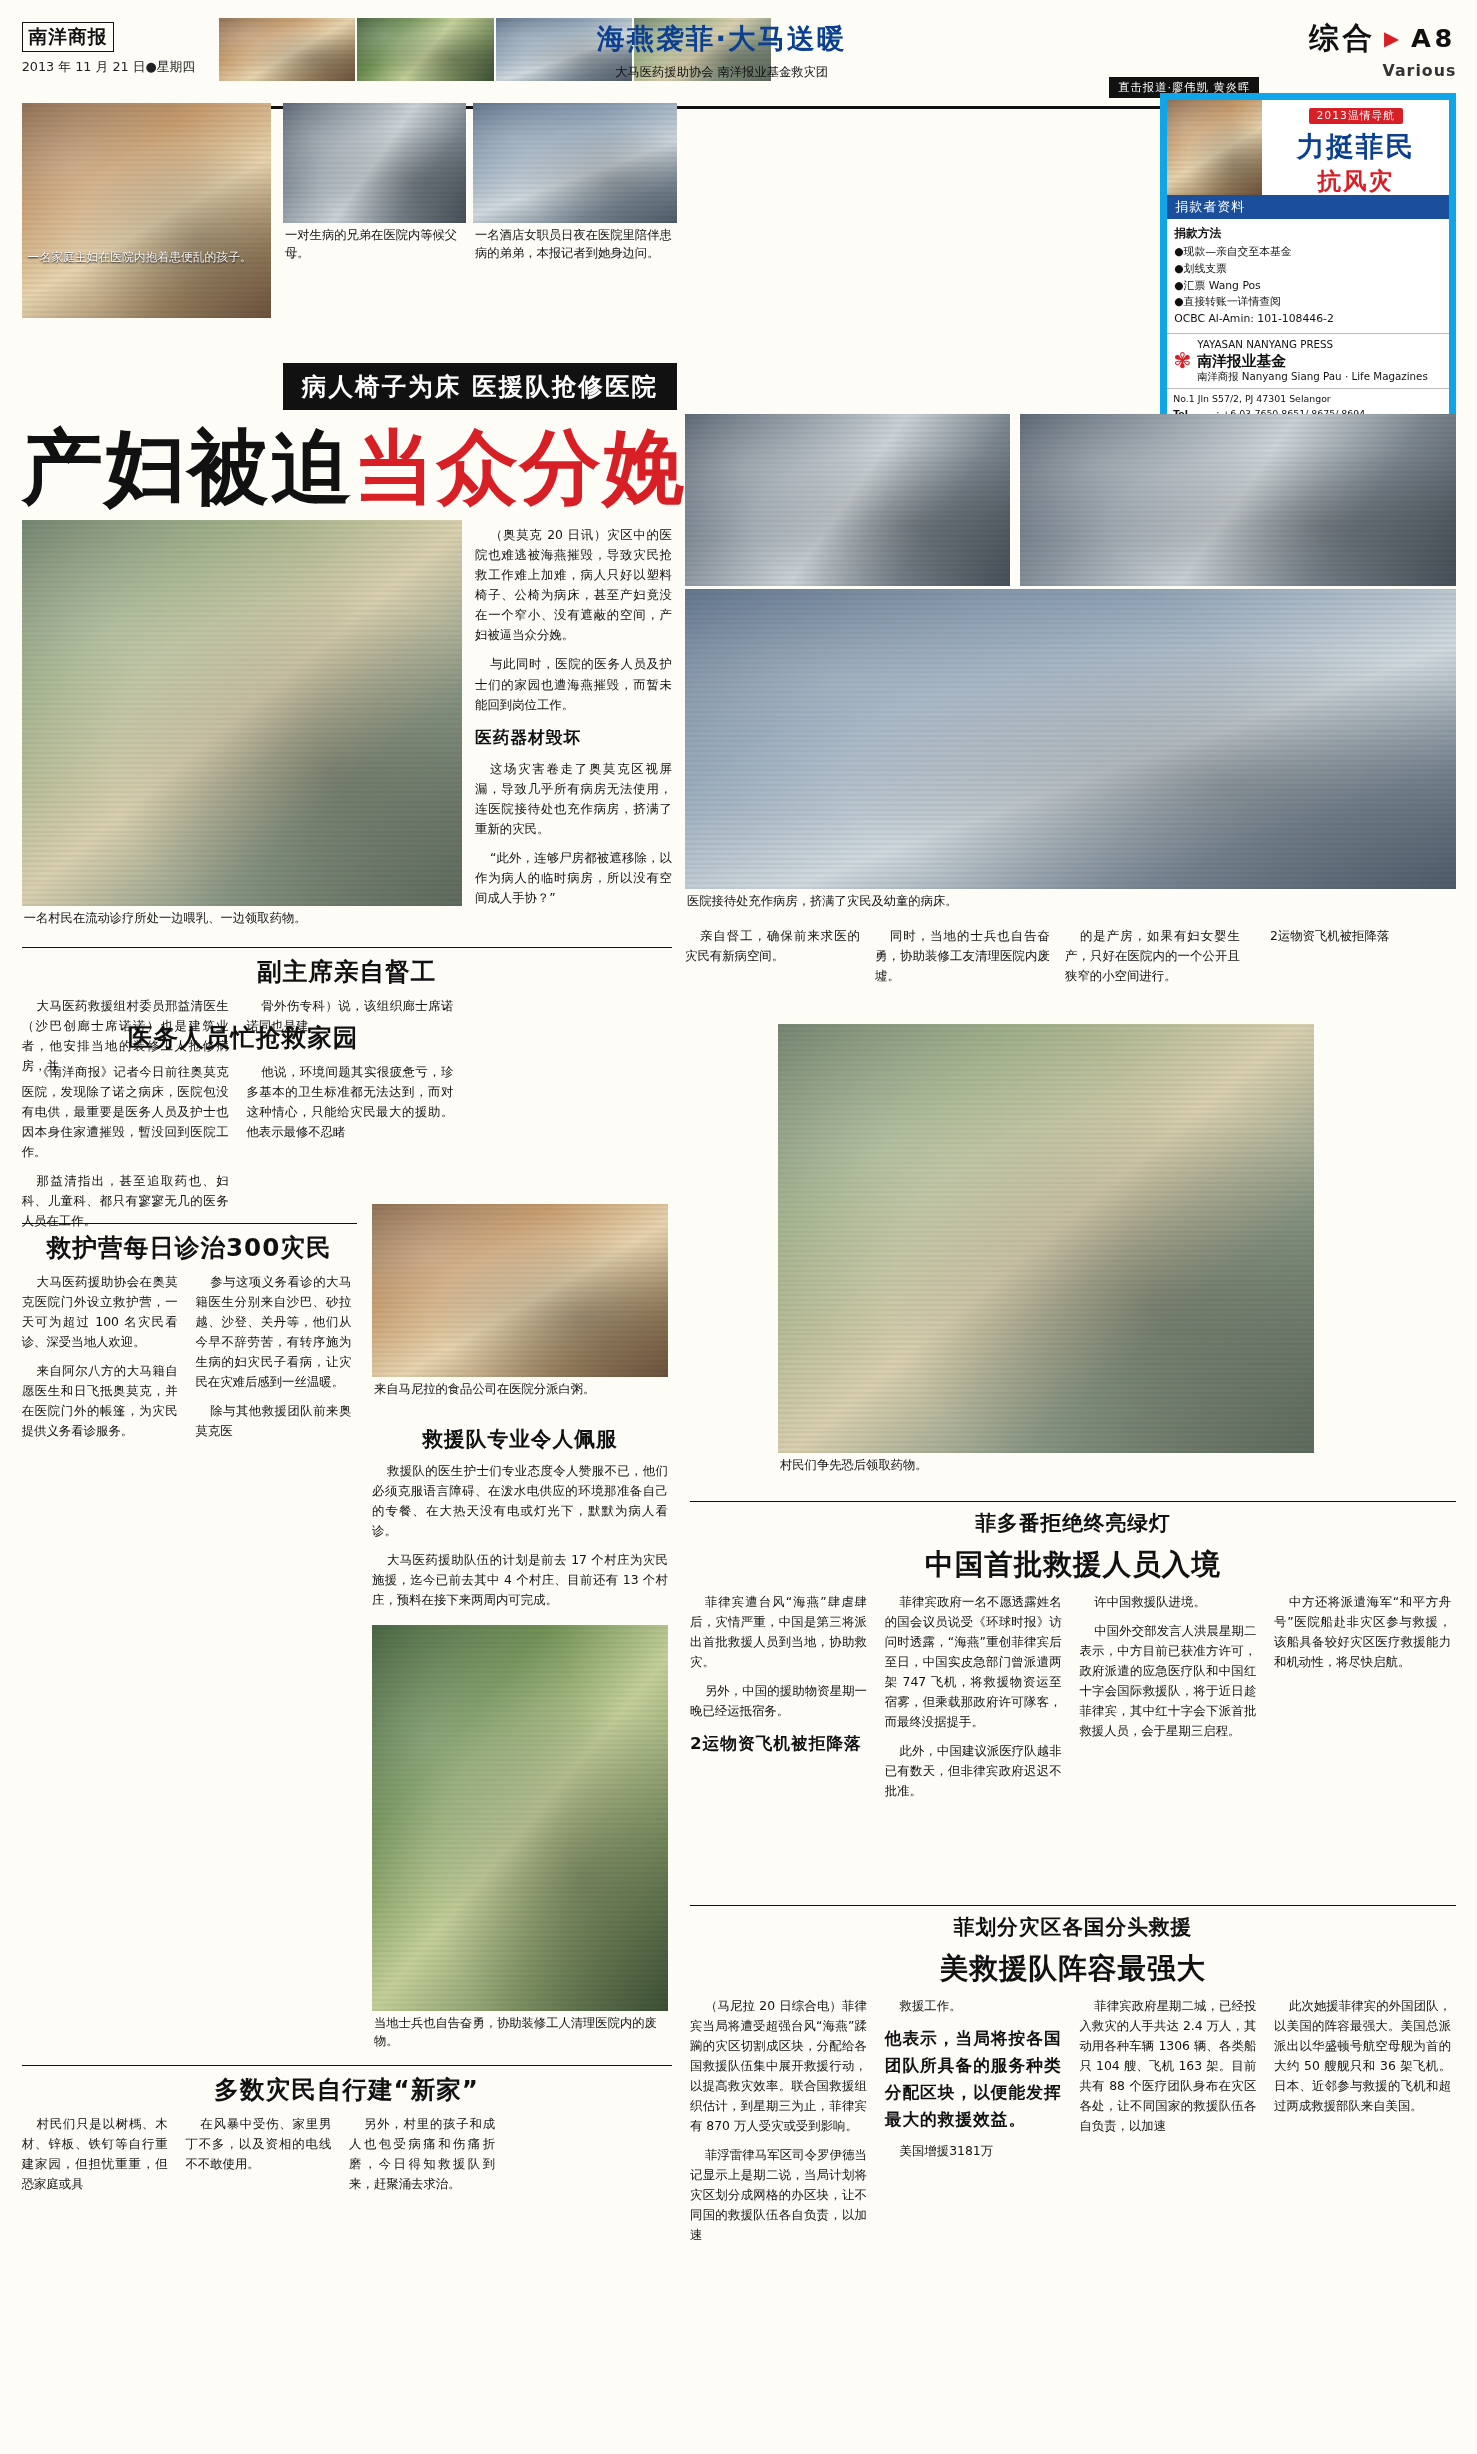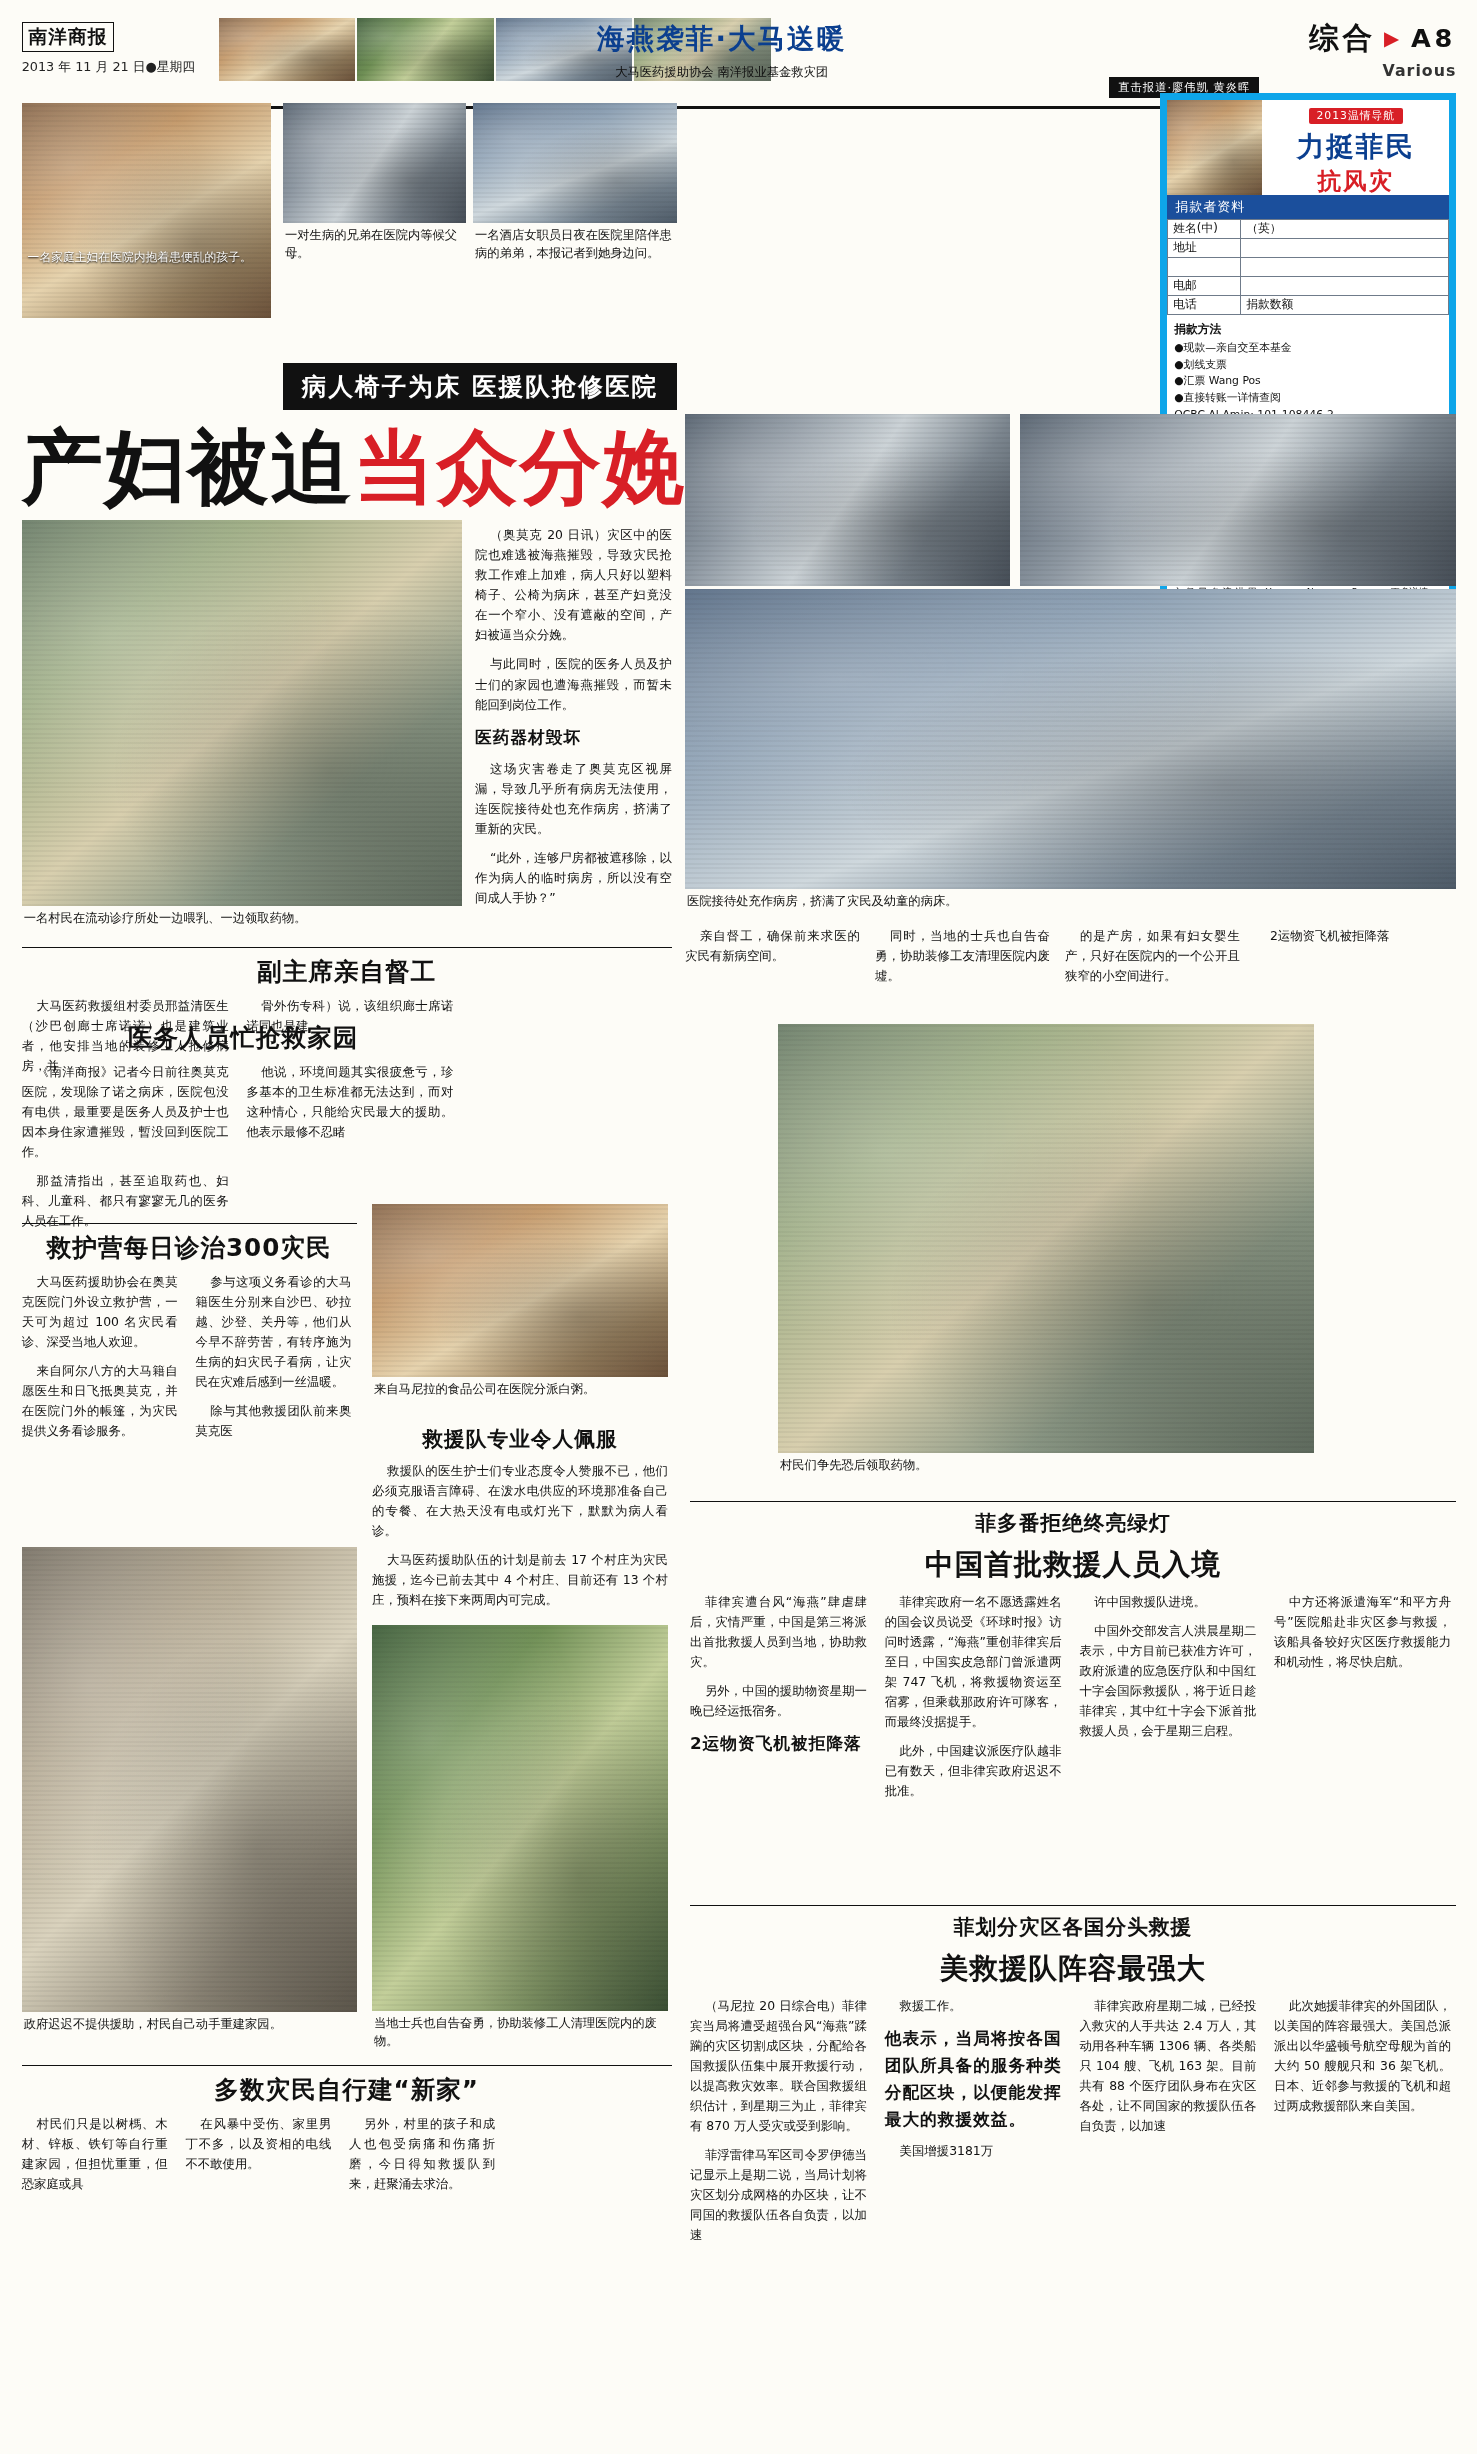--- a/index.html
+++ b/index.html
@@ -140,44 +140,20 @@
   <div class="donbox">
     <div class="don-top">
       <div class="ph warm don-photo"></div>
       <div class="don-head">
         <span class="don-badge">2013温情导航</span>
         <div class="don-t1">力挺菲民</div>
         <div class="don-t2">抗风灾</div>
       </div>
     </div>
     <div class="don-bar">捐款者资料</div>
-    <table class="donform">
-      <tbody>
-          <tr>
-        <td class="lbl">姓名(中)</td>
-        <td>（英）</td>
-      </tr>
-      <tr>
-        <td class="lbl">地址</td>
-        <td></td>
-      </tr>
-      <tr>
-        <td class="lbl" style="border-top:none;"></td>
-        <td></td>
-      </tr>
-      <tr>
-        <td class="lbl">电邮</td>
-        <td></td>
-      </tr>
-      <tr>
-        <td class="lbl">电话</td>
-        <td>捐款数额</td>
-      </tr>
-    </tbody>
-      </table>
 
     <div class="don-methods">
       <div class="mh-title2">捐款方法</div>
       <div>●现款—亲自交至本基金</div>
       <div>●划线支票</div>
       <div>●汇票 Wang Pos</div>
       <div>●直接转账一详情查阅</div>
       <div>OCBC Al-Amin: 101-108446-2</div>
     </div>
 
@@ -328,24 +304,20 @@
       <div class="col" style="width:177px;">
         <p>许中国救援队进境。</p>
         <p>中国外交部发言人洪晨星期二表示，中方目前已获准方许可，政府派遣的应急医疗队和中国红十字会国际救援队，将于近日趁菲律宾，其中红十字会下派首批救援人员，会于星期三启程。</p>
       </div>
       <div class="col" style="width:177px;">
         <p>中方还将派遣海军“和平方舟号”医院船赴非灾区参与救援，该船具备较好灾区医疗救援能力和机动性，将尽快启航。</p>
       </div>
     </div>
   </div>
 
-  <div style="position:absolute; left:21.7px; top:1547px; width:335px;">
-    <div class="ph rubble" style="height:465px;"></div>
-    <div class="cap">政府迟迟不提供援助，村民自己动手重建家园。</div>
-  </div>
 
   <div style="position:absolute; left:21.7px; top:2059px; width:650px;">
     <div class="rule"></div>
     <div class="sub-h">多数灾民自行建“新家”</div>
     <div style="display:flex; gap:17.7px;">
       <div class="col" style="width:146px;">
         <p>村民们只是以树榪、木材、锌板、铁钉等自行重建家园，但担忧重重，但恐家庭或具</p>
       </div>
       <div class="col" style="width:146px;">
         <p>在风暴中受伤、家里男丁不多，以及资相的电线不不敢使用。</p>

